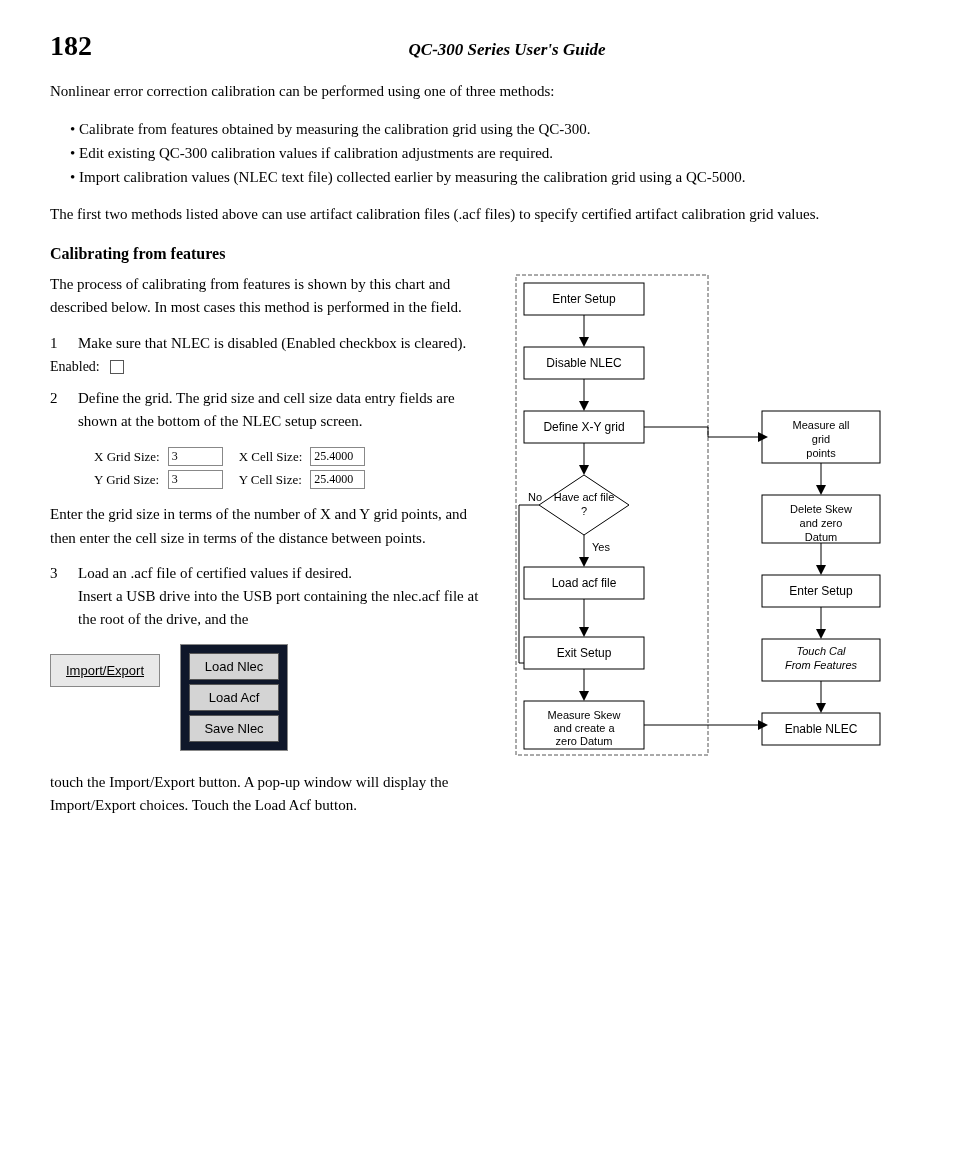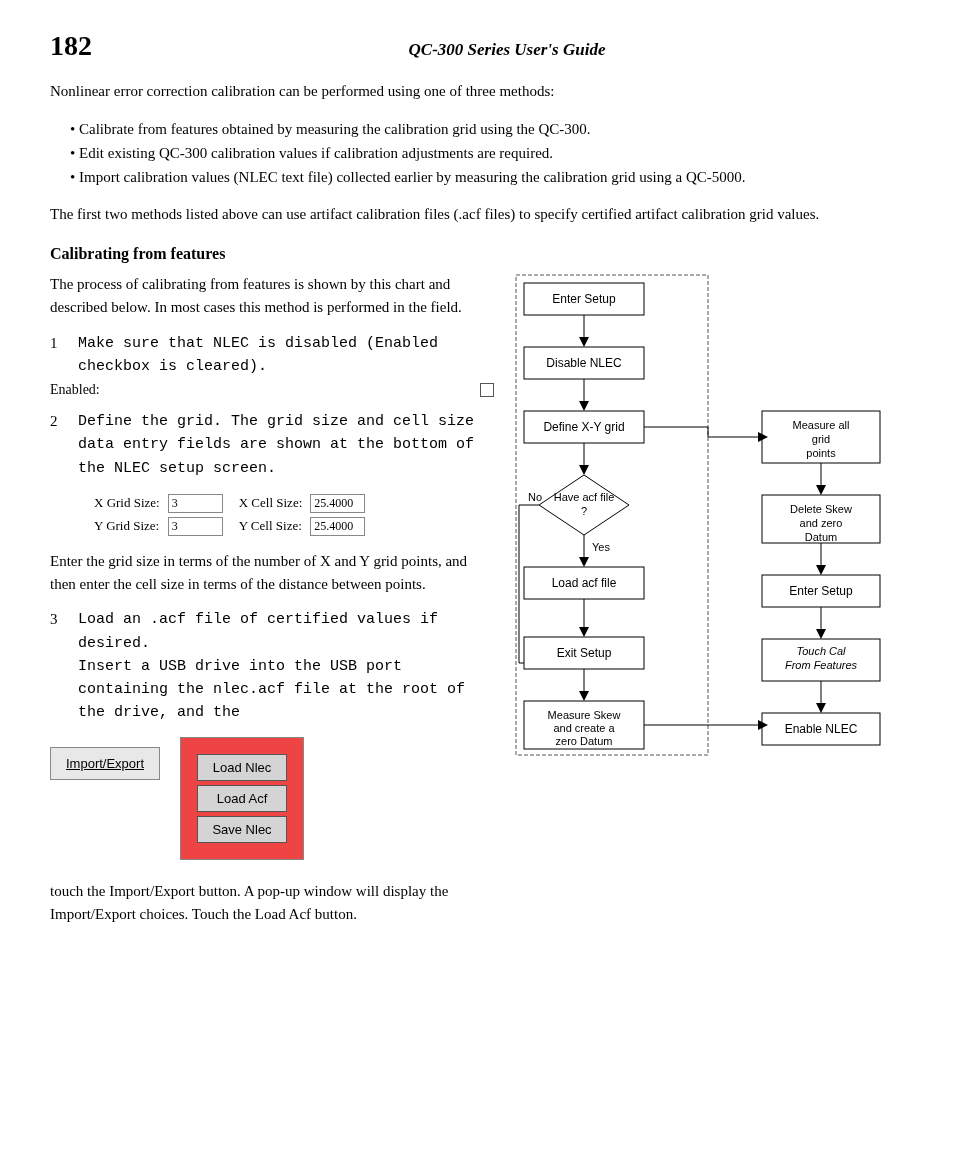--- a/index.html
+++ b/index.html
@@ -73,27 +73,26 @@
       display: flex;
       gap: 8px;
       line-height: 1.55;
     }
     .step-num {
       min-width: 20px;
       font-weight: normal;
     }
     .step-text {
       flex: 1;
-      font-family: Liberation Mono, monospace;
     }
     .enabled-row {
       display: flex;
       align-items: center;
       gap: 10px;
-      justify-content: space-between;
+      justify-content: flex-start;
       margin-top: 4px;
       font-size: 14px;
     }
     .checkbox-box {
       width: 14px;
       height: 14px;
       border: 1px solid #555;
       display: inline-block;
     }
     .grid-size-table {
@@ -137,22 +136,22 @@
       cursor: pointer;
       min-width: 110px;
       text-align: center;
       margin-top: 10px;
     }
     .button-group {
       display: flex;
       flex-direction: column;
       gap: 4px;
       border: 1px solid #888;
-      padding: 16px;
-      background: #ef4444;
+      padding: 8px;
+      background: #0f172a;
     }
     .nlec-btn {
       border: 1px solid #555;
       background: #d4d4d4;
       padding: 5px 10px;
       font-size: 13px;
       font-family: Arial, sans-serif;
       cursor: pointer;
       min-width: 90px;
       text-align: center;

